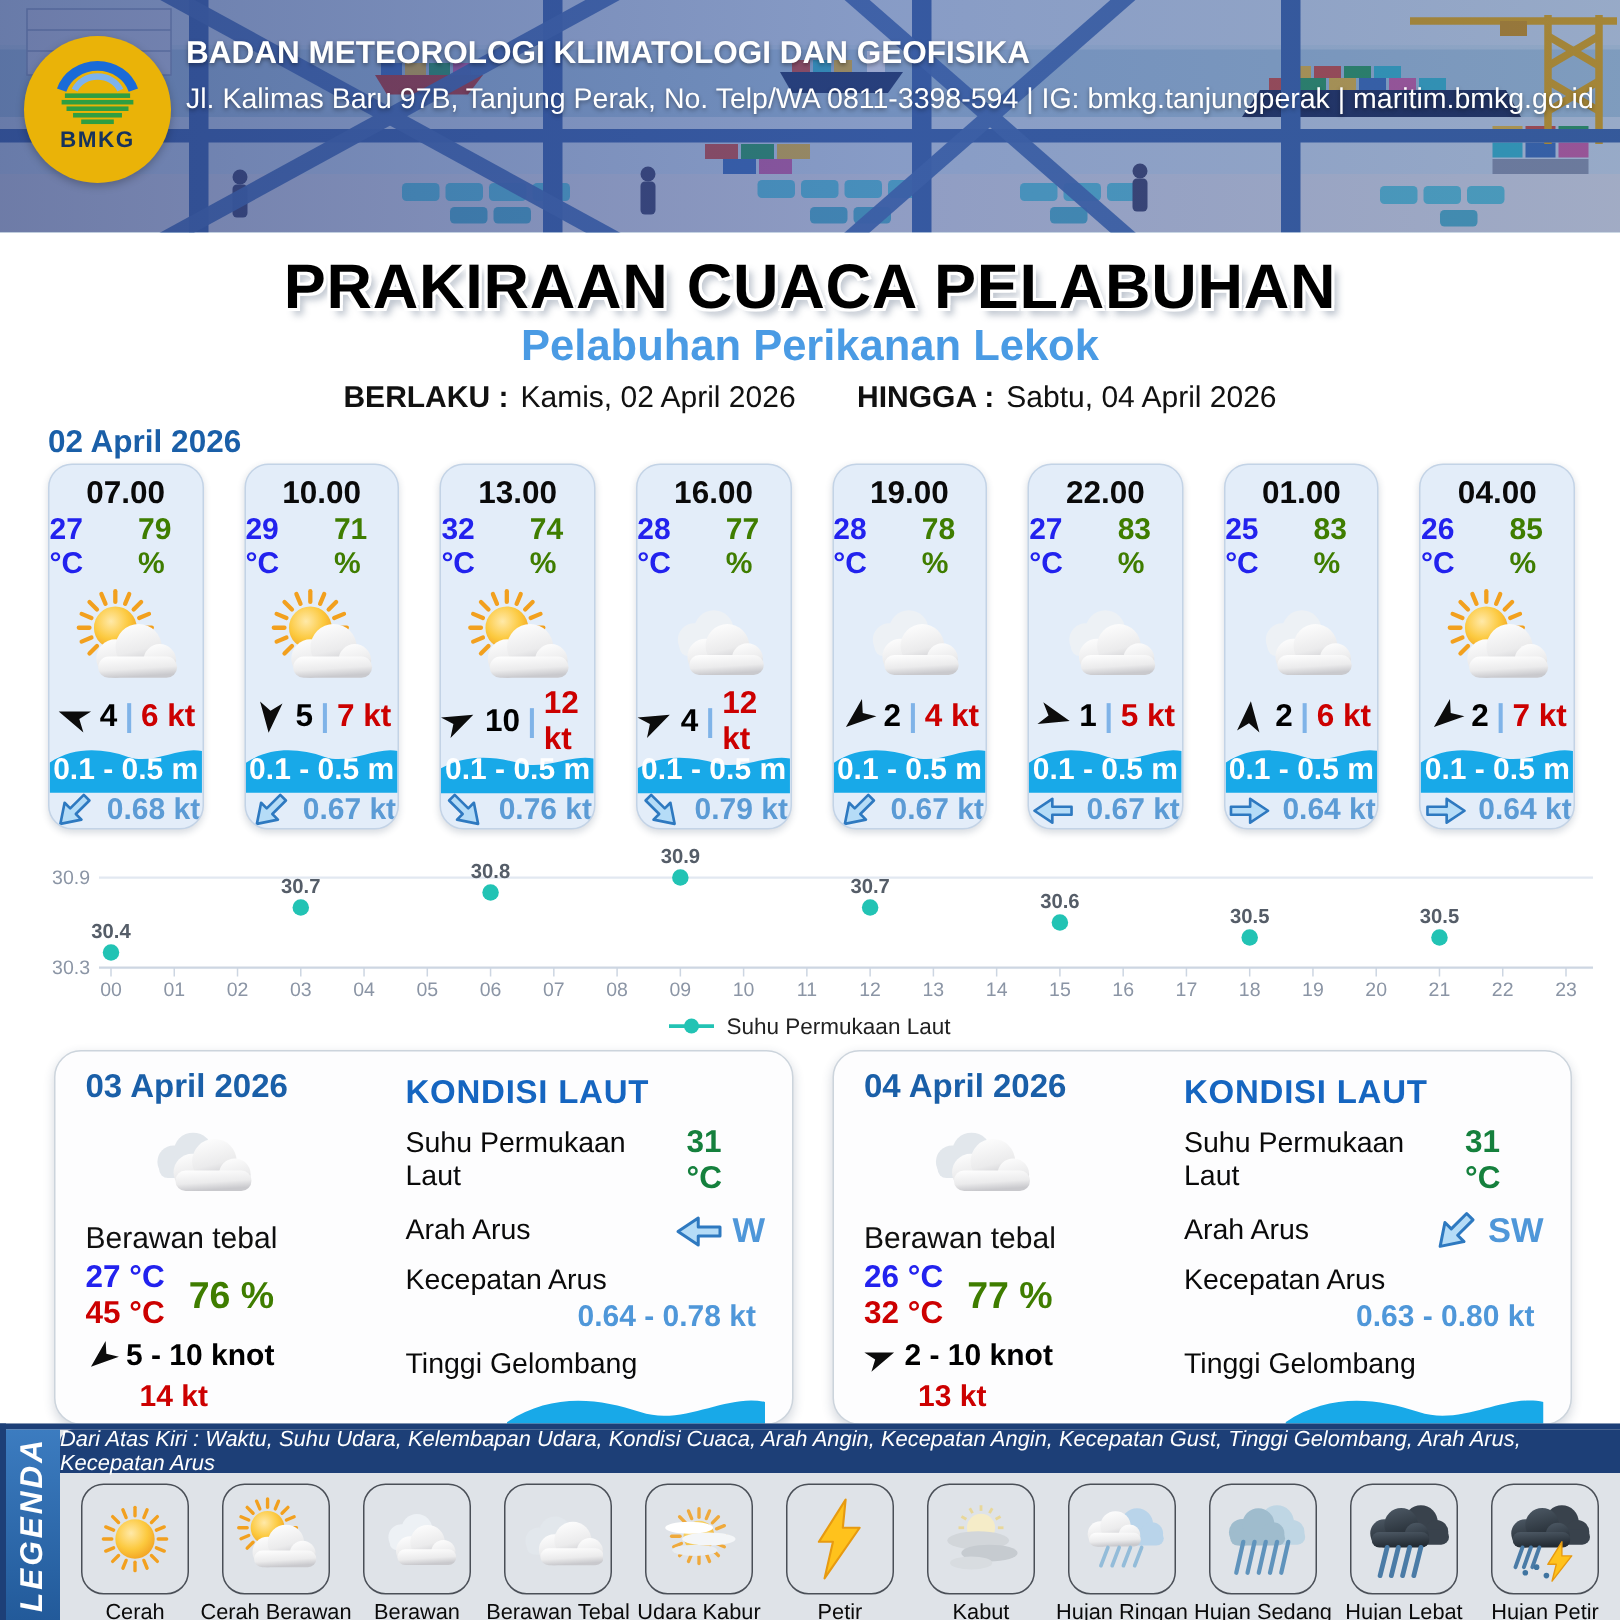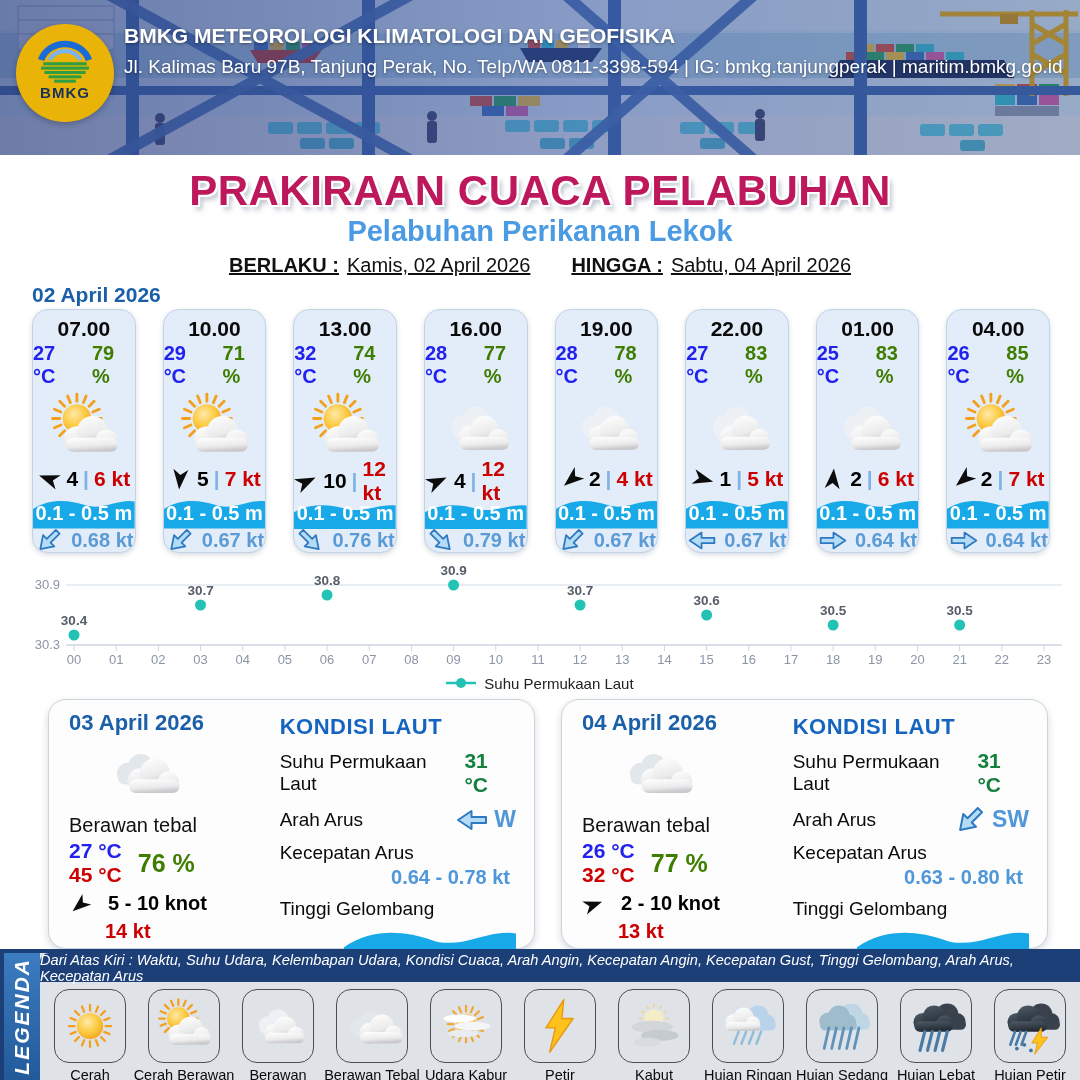--- a/index.html
+++ b/index.html
@@ -15,24 +15,24 @@
     border-radius:50%; box-shadow:0 2px 6px rgba(0,0,0,.25); text-align:center; }
   .logo svg { margin-top:10px; }
   .logo-label { font-weight:bold; font-size:15px; color:#16325c; letter-spacing:1px; margin-top:-4px; }
   .hero-text { position:absolute; left:124px; top:24px; color:#fff; }
   .hero-org { font-size:21px; font-weight:bold; text-shadow:0 1px 3px rgba(0,0,0,.4); }
   .hero-station { font-size:34px; font-weight:bold; margin-top:4px; text-shadow:0 2px 4px rgba(0,0,0,.4); }
   .hero-address { font-size:19px; margin-top:8px; text-shadow:0 1px 3px rgba(0,0,0,.4); }
 
   
   .title-main { margin-top:12px; text-align:center; font-size:42px; font-weight:bold; letter-spacing:.5px;
-    color:#be185d;
+    color:#000000;
     text-shadow:2px 2px 0 #fff,-2px 2px 0 #fff,2px -2px 0 #fff,-2px -2px 0 #fff,4px 5px 5px rgba(60,80,110,.35); }
   .title-sub { text-align:center; font-size:29px; font-weight:bold; color:#4a9be4; margin-top:0; }
-  .validity { display:flex; justify-content:center; gap:41px; margin-top:6px; font-size:20px; color:#111;text-decoration:underline; }
+  .validity { display:flex; justify-content:center; gap:41px; margin-top:6px; font-size:20px; color:#111; }
   .validity b { font-weight:bold; }
   .validity .v-val { font-weight:normal; margin-left:8px; }
 
   
   .forecast-date { margin:6px 0 2px 32px; font-size:21px; font-weight:bold; color:#1a5fa8; }
   .fcards { display:flex; gap:27px; margin:0 30px 0 32px; }
   .fcard { flex:1; height:244px; background:#e3edf9; border:1px solid #c3d3e6; border-radius:16px;
     box-shadow:0 2px 5px rgba(40,60,90,.18); overflow:hidden; display:flex; flex-direction:column; align-items:center; }
   .fc-time { font-size:21px; font-weight:bold; color:#0a0a0a; margin-top:7px; }
   .fc-temps { display:flex; gap:12px; margin-top:1px; font-size:20px; font-weight:bold; }
@@ -51,32 +51,32 @@
   .dart, .barrow { display:inline-block; vertical-align:middle; }
 
   
   .chart-wrap { margin:8px 18px 0 18px; }
   .ctick  { font-size:13px; fill:#8b95a5; text-anchor:middle; }
   .clabel { font-size:13.5px; font-weight:bold; fill:#555d68; text-anchor:middle; }
   .chart-legend { display:flex; align-items:center; justify-content:center; gap:8px;
     font-size:15px; color:#222; margin-top:0px; height:20px; }
 
   
-  .day-cards { display:flex; gap:26px; margin:6px 32px 0 48px; }
+  .day-cards { display:flex; gap:26px; margin:6px 32px 0 36px; }
   .dcard { flex:1; height:250px; background:#fdfdfe; border:1px solid #ccd4dc; border-radius:18px;
     box-shadow:0 3px 7px rgba(40,60,90,.2); padding:10px 18px 10px 20px; display:flex; gap:10px; }
   .dc-left { width:44%; }
   .dc-date { font-size:22px; font-weight:bold; color:#1a5fa8; }
   .dc-icon { height:76px; padding-left:26px; }
   .dc-cond { font-size:20px; color:#101010; margin-top:2px; }
   .dc-temps { display:flex; align-items:center; gap:16px; margin-top:2px; }
   .dc-tcol { display:flex; flex-direction:column; line-height:1.15; font-size:21px; font-weight:bold; }
   .dc-tmin { color:#2222ee; } .dc-tmax { color:#cc0000; }
   .dc-hum { color:#3f7d00; font-size:25px; font-weight:bold; }
-  .dc-wind { display:flex; gap:17px; font-size:20px; font-weight:bold; margin-top:5px; }
+  .dc-wind { display:flex; align-items:center; gap:5px; font-size:20px; font-weight:bold; margin-top:5px; }
   .dc-gust { color:#cc0000; font-size:20px; font-weight:bold; margin:4px 0 0 36px; }
   .dc-right { flex:1; padding-top:4px; }
   .sea-head { font-size:22px; font-weight:bold; color:#1565c0; letter-spacing:.5px; text-align:left; padding-left:4px; }
   .sea-row { display:flex; justify-content:space-between; align-items:center; margin-top:9px; padding-left:4px; }
   .sea-label { font-size:19px; color:#0a0a0a; }
   .sea-val { color:#15803d; font-size:21px; font-weight:bold; }
   .sea-dir { display:flex; align-items:center; gap:5px; color:#4f97d9; font-size:23px; font-weight:bold; }
   .sea-speed { text-align:right; color:#4f97d9; font-size:20px; font-weight:bold; margin-top:2px; padding-right:6px; }
   .sea-wavebox { position:relative; width:172px; height:60px; margin-left:auto; margin-top:2px; }
   .sea-wavebox svg { position:absolute; inset:0; width:100%; height:100%; }
@@ -250,21 +250,21 @@
           <rect x="12" y="26" width="40" height="2.8"></rect>
             <rect x="10" y="30" width="44" height="2.8"></rect>
           <rect x="13" y="34" width="38" height="2.8"></rect>
             <rect x="17" y="38" width="30" height="2.8"></rect>
           <rect x="22" y="42" width="20" height="2.8"></rect>
         </g>
       </svg>
       <div class="logo-label">BMKG</div>
     </div>
     <div class="hero-text">
-      <div class="hero-org">BMKG METEOROLOGI KLIMATOLOGI DAN GEOFISIKA</div>
+      <div class="hero-org">BADAN METEOROLOGI KLIMATOLOGI DAN GEOFISIKA</div>
       <div class="hero-address">Jl. Kalimas Baru 97B, Tanjung Perak, No. Telp/WA 0811-3398-594 | IG: bmkg.tanjungperak | maritim.bmkg.go.id</div>
     </div>
   </div>
 </div>
 
 <div class="title-main">PRAKIRAAN CUACA PELABUHAN</div>
 <div class="title-sub">Pelabuhan Perikanan Lekok</div>
 <div class="validity">
   <div><b>BERLAKU :</b><span class="v-val">Kamis, 02 April 2026</span></div>
   <div><b>HINGGA :</b><span class="v-val">Sabtu, 04 April 2026</span></div>

